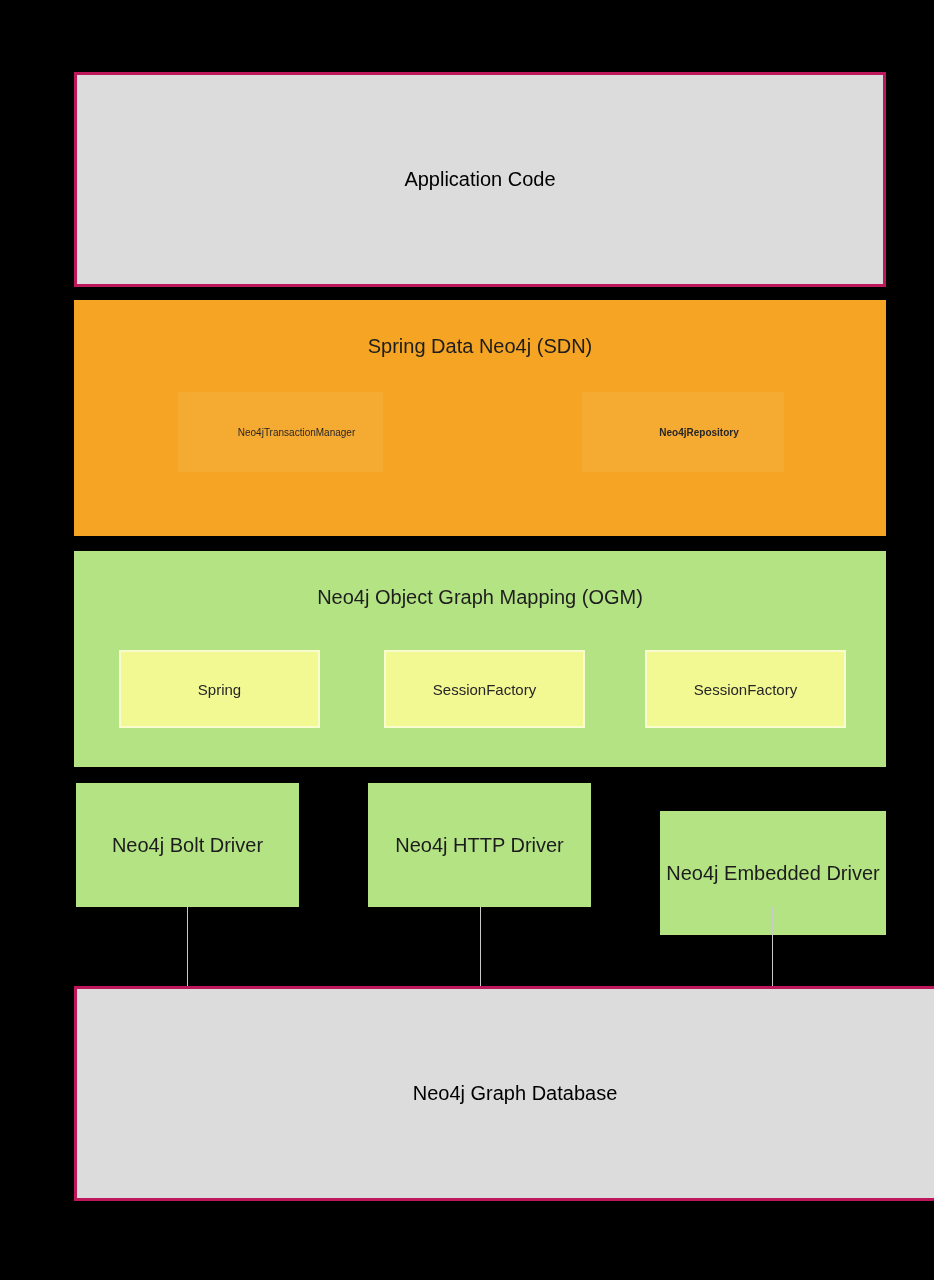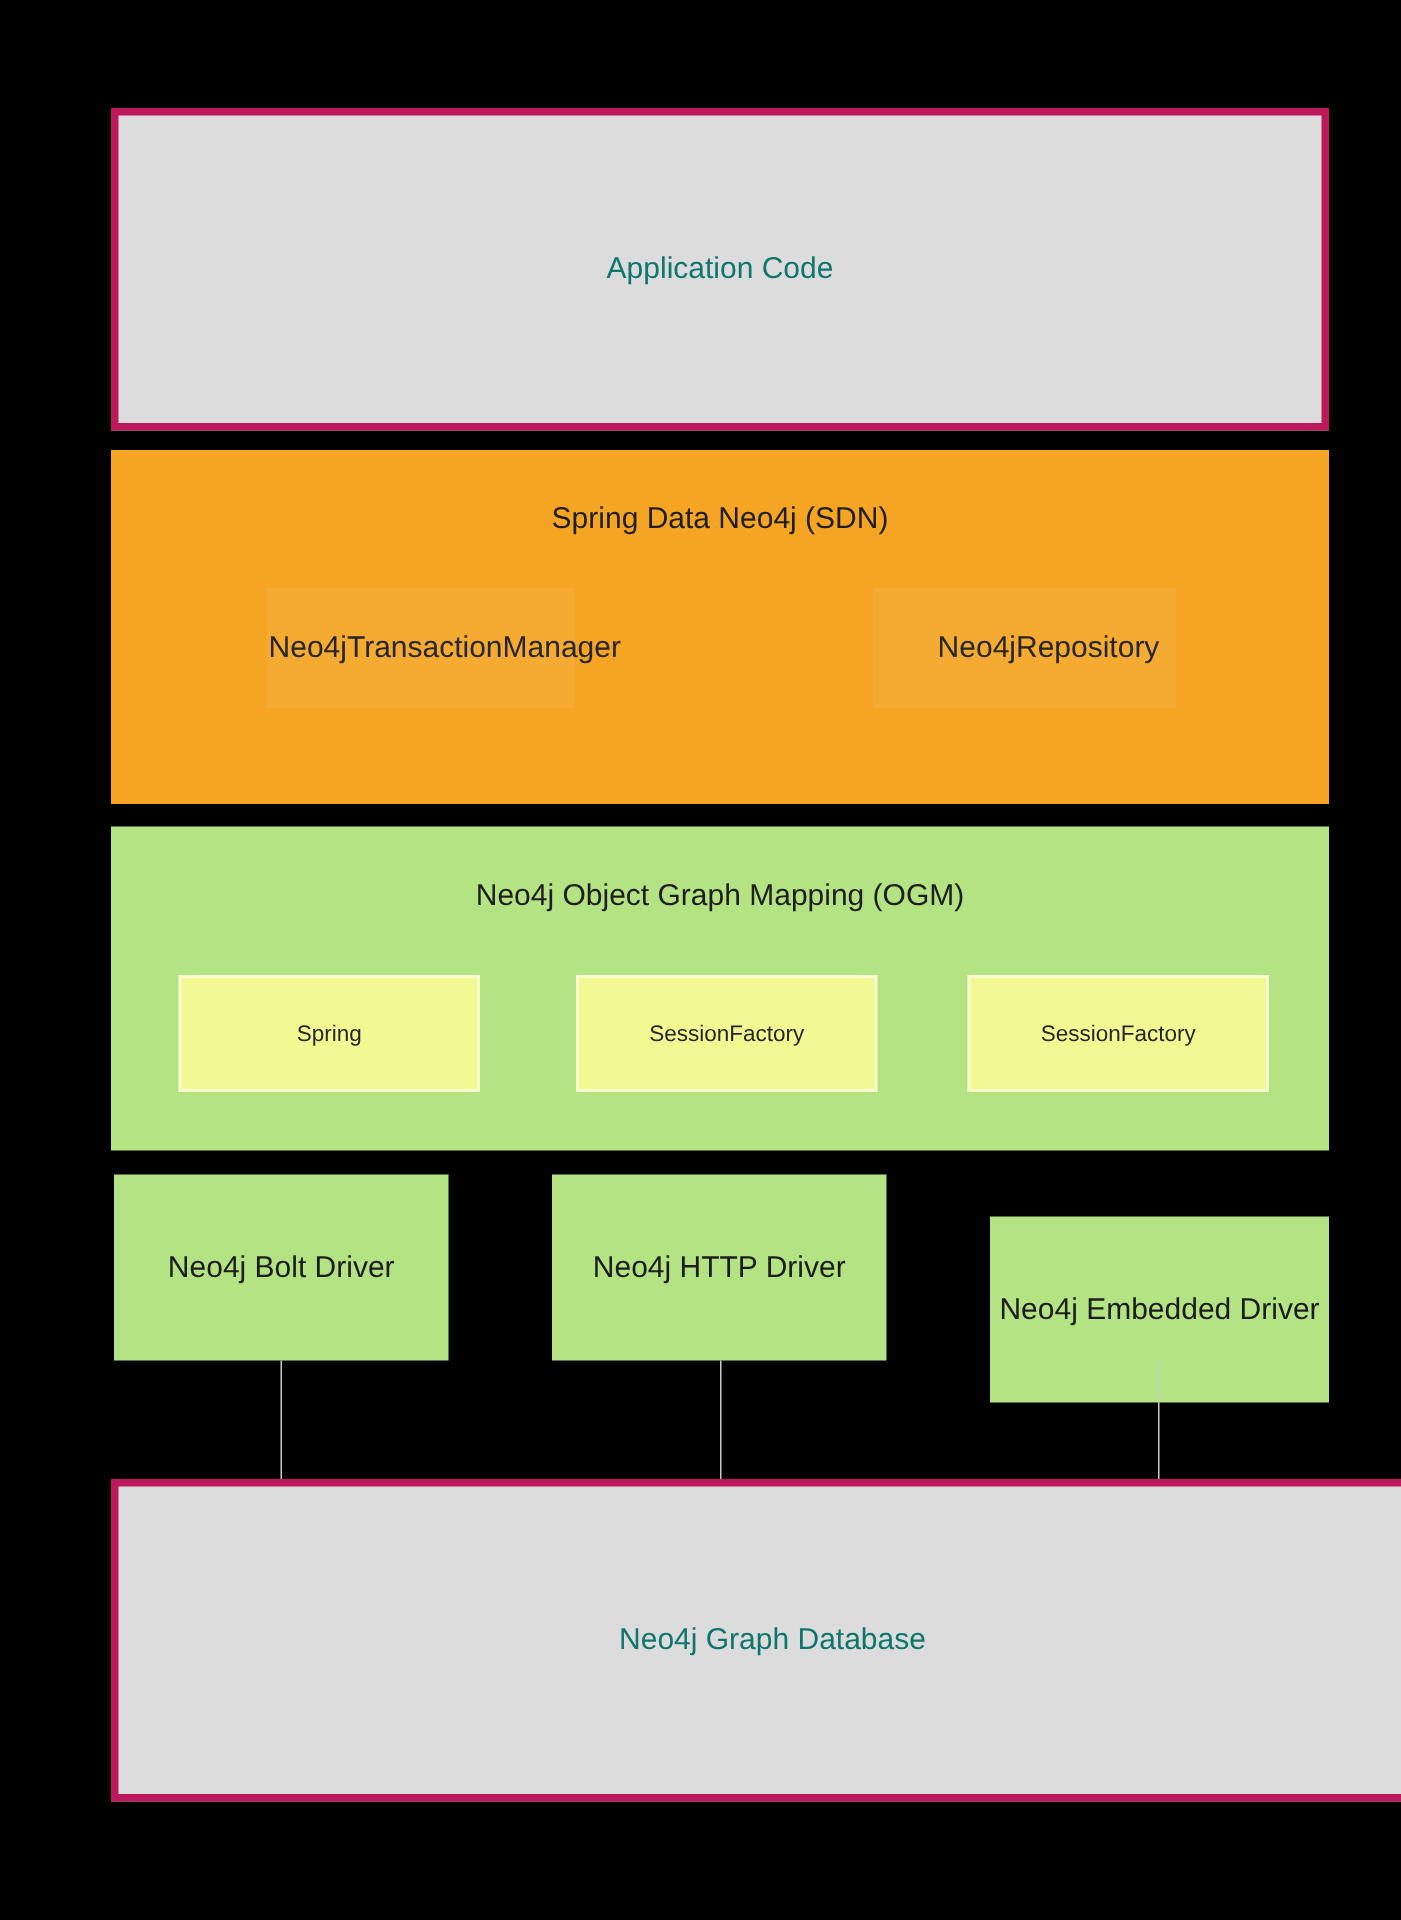--- a/index.html
+++ b/index.html
@@ -20,23 +20,23 @@
     position: absolute;
     box-sizing: border-box;
     display: flex;
     align-items: center;
     justify-content: center;
     text-align: center;
   }
   
   .gray-box {
     background: #dcdcdc;
-    border: 5px solid #be185d;
+    border: 3px solid #be185d;
     font-size: 20px;
-    color: #0f766e;
+    color: #000000;
   }
   #app-box      { left: 74px;  top: 72px;   width: 812px; height: 215px; }
   #db-box       { left: 74px;  top: 986px; width: 882px; height: 215px; }
 
   
   #sdn-box {
     left: 74px; top: 300px; width: 812px; height: 236px;
     background: #f5a423;
     display: block;
   }
@@ -44,26 +44,26 @@
     position: absolute;
     left: 0; right: 0;
     top: 20px;
     text-align: center;
     font-size: 20px;
     color: #1e1e1e;
     margin-top: 15px;
   }
   .sdn-inner {
     background: rgba(255,255,255,0.07);
-    font-size: 20px;
+    font-size: 10px;
     color: #262626;
     padding-left: 32px;
   }
   #sdn-inner-1 { left: 104px; top: 92px; width: 205px; height: 80px; }
-  #sdn-inner-2 { left: 508px; top: 92px; width: 202px; height: 80px; }
+  #sdn-inner-2 { left: 508px; top: 92px; width: 202px; height: 80px; font-weight: bold; }
 
   
   #ogm-box {
     left: 74px; top: 551px; width: 812px; height: 216px;
     background: #b4e383;
     display: block;
   }
   .ogm-inner {
     background: #f2f992;
     border: 2px solid rgba(255,255,255,0.55);

